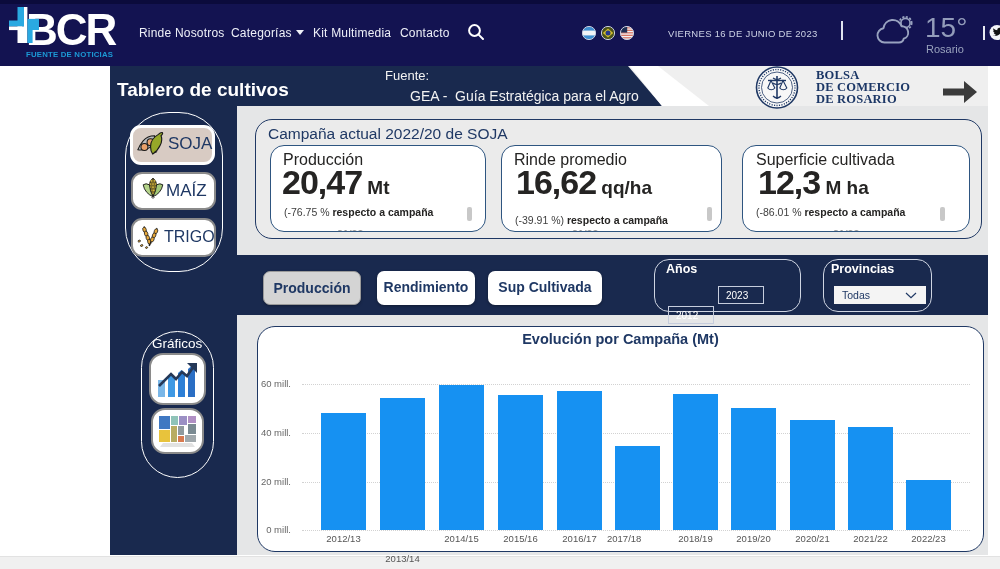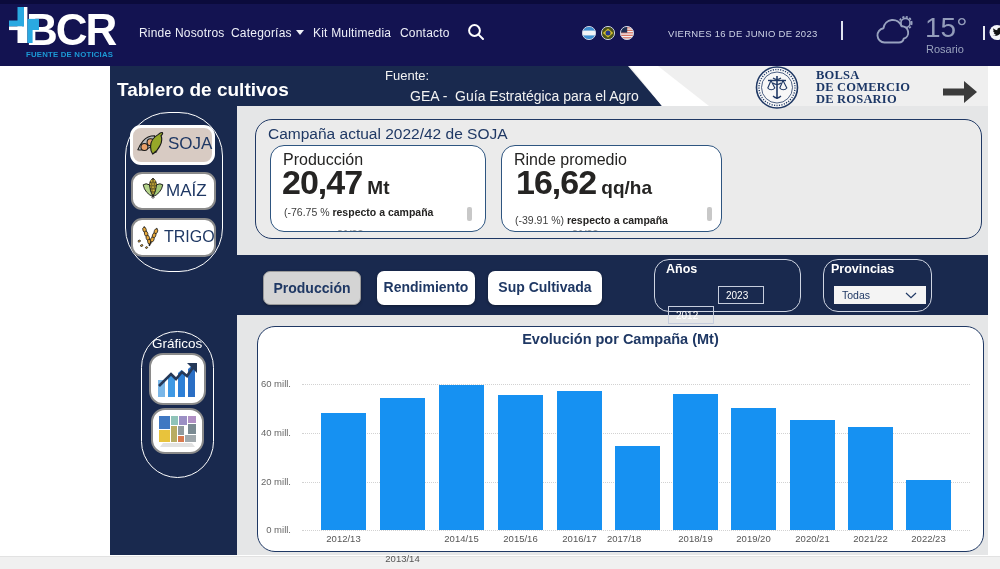--- a/index.html
+++ b/index.html
@@ -204,38 +204,45 @@
     <rect x="14" y="12" width="6" height="16" fill="#b8ac62"></rect>
     <rect x="21" y="12" width="6" height="9" fill="#909a9e"></rect>
     <rect x="31" y="2" width="8" height="7" fill="#b08fc4"></rect>
     <rect x="31" y="10" width="8" height="10" fill="#7a8a92"></rect>
     <rect x="21" y="22" width="6" height="6" fill="#d87a50"></rect>
     <rect x="28" y="21" width="11" height="7" fill="#a0a8ac"></rect>
     <path d="M6 29 h29 l3 4 h-35 Z" fill="#e2e2e2"></path>
   </svg>
 
   <div class="abs" style="left:255px;top:119px;width:727px;height:120px;background:#ebebeb;border:1.7px solid #1f3864;border-radius:17px;"></div>
-  <div class="abs" style="left:268px;top:125px;color:#1f3864;font-size:15.5px;">Campaña actual 2022/42 de SOJA</div>
+  <div class="abs" style="left:268px;top:125px;color:#1f3864;font-size:15.5px;">Campaña actual 2022/20 de SOJA</div>
 
   <div class="abs" style="left:270px;top:145px;width:216px;height:87px;background:#fff;border:1.4px solid #2e5580;border-radius:14px;overflow:hidden;">
     <div style="position:absolute;left:12px;top:5px;font-size:16px;color:#252423;">Producción</div>
     <div style="position:absolute;left:11px;top:17px;font-size:34px;font-weight:bold;color:#252423;letter-spacing:-1px;">20,47<span style="font-size:19px;letter-spacing:0;"> Mt</span></div>
     <div style="position:absolute;left:13px;top:60px;font-size:10.5px;color:#404040;">(-76.75 %<span style="font-size:10.5px;font-weight:bold;color:#252423;"> respecto a campaña</span></div>
     <div style="position:absolute;left:66px;top:82px;font-size:10.5px;font-weight:bold;color:#9a9a9a;">21/22</div>
     <div style="position:absolute;left:196px;top:61px;width:5px;height:14px;background:#c8c8c8;border-radius:2px;"></div>
   </div>
 
   <div class="abs" style="left:501px;top:145px;width:221px;height:87px;background:#fff;border:1.4px solid #2e5580;border-radius:14px;overflow:hidden;">
     <div style="position:absolute;left:12px;top:5px;font-size:16px;color:#252423;">Rinde promedio</div>
     <div style="position:absolute;left:14px;top:17px;font-size:34px;font-weight:bold;color:#252423;letter-spacing:-1px;">16,62<span style="font-size:19px;letter-spacing:0;"> qq/ha</span></div>
     <div style="position:absolute;left:13px;top:68px;font-size:10.5px;color:#404040;">(-39.91 %)<span style="font-size:10.5px;font-weight:bold;color:#252423;"> respecto a campaña</span></div>
     <div style="position:absolute;left:70px;top:82px;font-size:10.5px;font-weight:bold;color:#9a9a9a;">21/22</div>
     <div style="position:absolute;left:205px;top:61px;width:5px;height:14px;background:#c8c8c8;border-radius:2px;"></div>
   </div>
 
+  <div class="abs" style="left:742px;top:145px;width:228px;height:87px;background:#fff;border:1.4px solid #2e5580;border-radius:14px;overflow:hidden;">
+    <div style="position:absolute;left:13px;top:5px;font-size:16px;color:#252423;">Superficie cultivada</div>
+    <div style="position:absolute;left:15px;top:17px;font-size:34px;font-weight:bold;color:#252423;letter-spacing:-1px;">12,3<span style="font-size:19px;letter-spacing:0;"> M ha</span></div>
+    <div style="position:absolute;left:13px;top:60px;font-size:10.5px;color:#404040;">(-86.01 %<span style="font-size:10.5px;font-weight:bold;color:#252423;"> respecto a campaña</span></div>
+    <div style="position:absolute;left:90px;top:82px;font-size:10.5px;font-weight:bold;color:#9a9a9a;">21/22</div>
+    <div style="position:absolute;left:197px;top:61px;width:5px;height:14px;background:#c8c8c8;border-radius:2px;"></div>
+  </div>
 
   <div class="abs" style="left:237px;top:255px;width:751px;height:60px;background:#19294e;"></div>
   <div class="abs" style="left:263px;top:271px;width:98px;height:34px;background:#d4d4d4;border:1px solid #9a9a9a;border-radius:7px;box-shadow:0 1px 3px rgba(0,0,0,.3);color:#1f3864;font-size:14px;font-weight:bold;text-align:center;line-height:32px;">Producción</div>
   <div class="abs" style="left:488px;top:271px;width:114px;height:34px;background:#fff;border-radius:7px;color:#1f3864;font-size:14px;font-weight:bold;text-align:center;line-height:32px;box-shadow:0 1px 3px rgba(0,0,0,.35);">Sup Cultivada</div>
   <div class="abs" style="left:377px;top:271px;width:98px;height:34px;background:#fff;border-radius:7px;color:#1f3864;font-size:14px;font-weight:bold;text-align:center;line-height:32px;box-shadow:0 1px 3px rgba(0,0,0,.35);">Rendimiento</div>
 
   <div class="abs" style="left:654px;top:259px;width:147px;height:53px;border:1.3px solid #cfd5e2;border-radius:15px;"></div>
   <div class="abs" style="left:666px;top:262px;color:#fff;font-size:12.5px;font-weight:bold;">Años</div>
   <div class="abs" style="left:668px;top:286px;width:46px;height:18px;border:1px solid #c6cddd;color:#fff;font-size:10px;line-height:17px;padding-left:7px;margin-top:20px;">2012</div>
   <div class="abs" style="left:718px;top:286px;width:46px;height:18px;border:1px solid #c6cddd;color:#fff;font-size:10px;line-height:17px;padding-left:7px;">2023</div>

